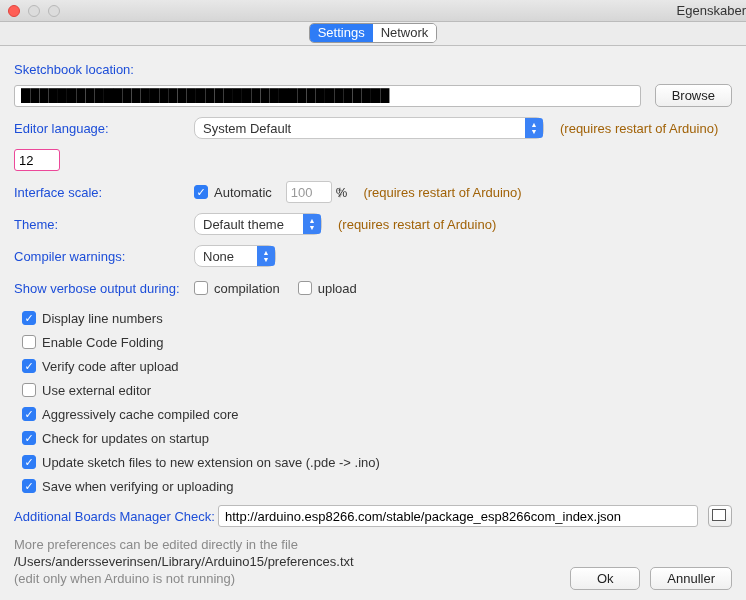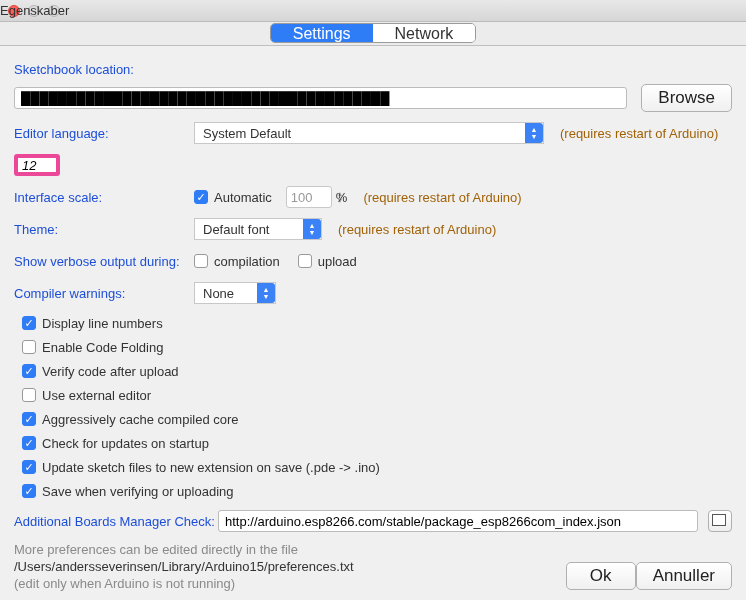--- a/index.html
+++ b/index.html
@@ -27,40 +27,40 @@
     padding-left: 8px;
   }
   .traffic span {
     width: 12px; height: 12px; border-radius: 50%;
     display: inline-block;
   }
   .tl-close { background: #ff5f56; border:1px solid #e0443e; }
   .tl-min   { background: #dcdcdc; border:1px solid #b8b8b8; }
   .tl-max   { background: #dcdcdc; border:1px solid #b8b8b8; }
   .title {
-    position:absolute; left:0; right:0; text-align:left;
+    position:absolute; left:0; right:0; text-align:right;
     font-size:13px; color:#333;
   }
   .tabbar {
     height: 24px;
     background: #ececec;
     display:flex; justify-content:center; align-items:flex-start;
     border-bottom:1px solid #bfbfbf;
   }
   .seg {
     display:flex;
     border:1px solid #9a9a9a;
     border-radius:5px;
     overflow:hidden;
     height:20px;
     margin-top:1px;
   }
   .seg div {
-    padding: 1px 22px;
-    font-size:16px;
+    padding: 1px 8px;
+    font-size:13px;
     cursor:pointer;
     color:#333;
     background:#fff;
   }
   .seg .sel {
     background:#2e7cf6;
     color:#fff;
   }
   .content {
     padding: 12px 14px 6px 14px;
@@ -81,46 +81,46 @@
     border:1px solid #bbb;
     border-radius:3px;
     padding:2px 6px;
     font-size:13px;
   }
   .btn {
     background: linear-gradient(#fff,#f0f0f0);
     border:1px solid #b0b0b0;
     border-radius:5px;
     padding:3px 16px;
-    font-size:17px;
+    font-size:13px;
     cursor:pointer;
     color:#222;
   }
   .select-wrap {
     display:flex; align-items:center;
     background:#fff;
     border:1px solid #c8c8c8;
-    border-radius:0;
+    border-radius:8px;
     height:22px;
     padding-left:8px;
     position:relative;
   }
   .select-wrap .arrows {
     width:18px; height:100%;
     background:#3b82f6;
     border-radius:0 3px 3px 0;
     display:flex; flex-direction:column;
     align-items:center; justify-content:center;
     font-size:7px; color:#fff;
     margin-left:auto;
     line-height:7px;
   }
   .small-input {
-    width:46px; height:22px; border:4px solid #ec4899; border-radius:3px;
-    padding:2px 4px; font-size:13px;font-style:italic;
+    width:46px; height:22px; border:1px solid #ec4899; border-radius:3px;
+    padding:2px 4px; font-size:13px;
   }
   .spinner {
     width:46px; height:22px; border:1px solid #c8c8c8; border-radius:3px;
     padding:2px 4px; font-size:13px;
     display:flex; align-items:center; justify-content:space-between;
     color:#999; background:#fff;gap:24px;
   }
   .spinner .spin-arrows {
     font-size:7px; line-height:7px; color:#aaa;
   }
@@ -146,21 +146,21 @@
   }
   .note { color:#a16207; margin-left:16px; }
   .opts { margin:6px 0 10px 8px; }
   .opts .row { margin-bottom:6px; min-height:18px; }
   .muted { color:#8a8a8a; }
   .footer {
     position:absolute;
     right:14px;
     bottom:10px;
     display:flex;
-    gap:0;
+    gap:10px;
     margin-top:26px;
   }
   .iconbtn {
     width:24px;height:22px;
     border:1px solid #b0b0b0;
     border-radius:4px;
     background:linear-gradient(#fff,#eee);
     display:flex;align-items:center;justify-content:center;
     cursor:pointer;
   }
@@ -224,42 +224,42 @@
       <span>100</span>
       <span class="spin-arrows">▲<br>▼</span>
     </div>
     <span style="margin-left:4px;">%</span>
     <span class="note">(requires restart of Arduino)</span>
   </div>
 
   <div class="row">
     <span class="lbl">Theme:</span>
     <div class="select-wrap" style="width:128px;">
-      <span>Default font</span>
+      <span>Default theme</span>
       <div class="arrows">▲<br>▼</div>
     </div>
     <span class="note">(requires restart of Arduino)</span>
+  </div>
+
+  <div class="row">
+    <span class="lbl">Compiler warnings:</span>
+    <div class="select-wrap" style="width:82px;">
+      <span>None</span>
+      <div class="arrows">▲<br>▼</div>
+    </div>
   </div>
 
   <div class="row">
     <span class="lbl">Show verbose output during:</span>
     <span class="chk"></span>
     <span>compilation</span>
     <span class="chk" style="margin-left:18px;"></span>
     <span>upload</span>
   </div>
 
-  <div class="row">
-    <span class="lbl">Compiler warnings:</span>
-    <div class="select-wrap" style="width:82px;">
-      <span>None</span>
-      <div class="arrows">▲<br>▼</div>
-    </div>
-  </div>
-
   <div class="opts" id="opts-container">
       <div class="row">
         <span class="chk checked"></span>
         <span>Display line numbers</span>
       </div>
       <div class="row">
         <span class="chk"></span>
         <span>Enable Code Folding</span>
       </div>
       <div class="row">

